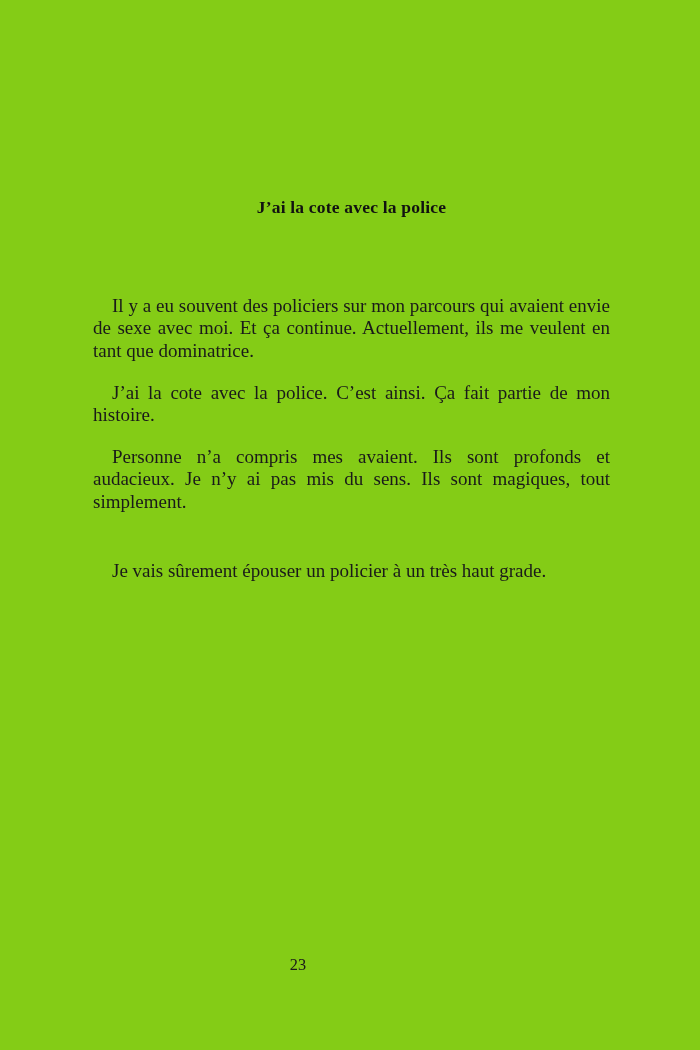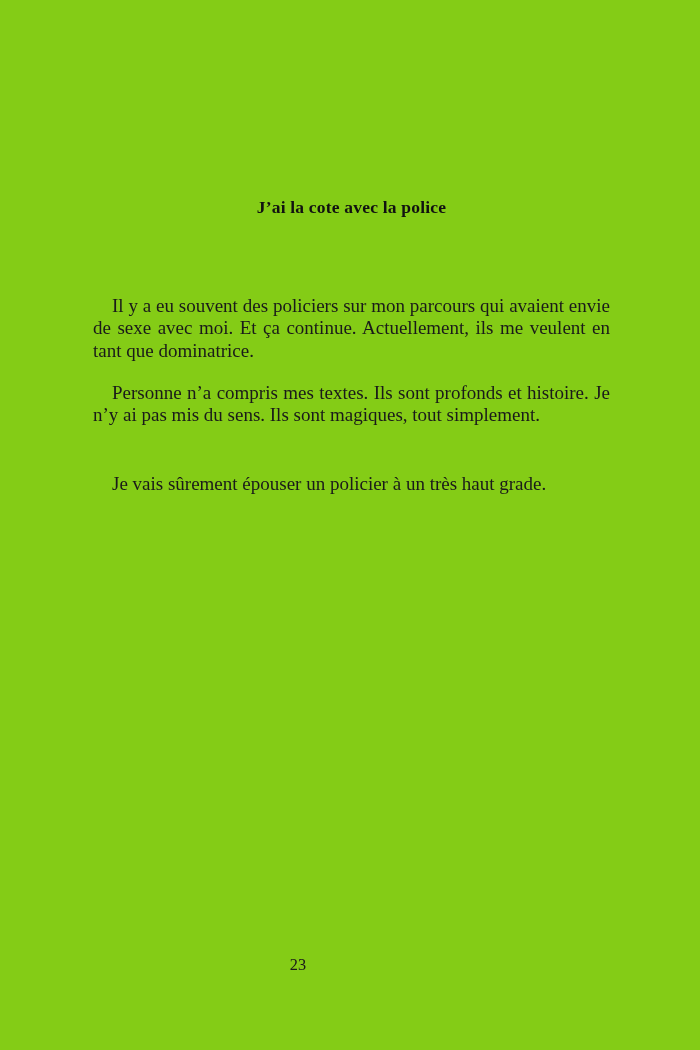--- a/index.html
+++ b/index.html
@@ -82,21 +82,22 @@
 <body>
 
 <div class="page">
 
   <div class="content-block">
 
     <h1 class="chapter-title">J’ai la cote avec la police</h1>
 
     <div class="body-text">
       <p class="para">Il y a eu souvent des policiers sur mon parcours qui avaient envie de sexe avec moi. Et ça continue. Actuellement, ils me veulent en tant que dominatrice.</p>
-      <p class="para">Personne n’a compris mes textes. Ils sont profonds et histoire. Je n’y ai pas mis du sens. Ils sont magiques, tout simplement.</p>
+      <p class="para loose">J’ai la cote avec la police. C’est ainsi. Ça fait partie de mon histoire.</p>
+      <p class="para">Personne n’a compris mes avaient. Ils sont profonds et audacieux. Je n’y ai pas mis du sens. Ils sont magiques, tout simplement.</p>
       <p class="para">Je vais sûrement épouser un policier à un très haut grade.</p>
     </div>
 
   </div>
 
   <div class="page-number">23</div>
 
 </div>
 
 </body></html>

